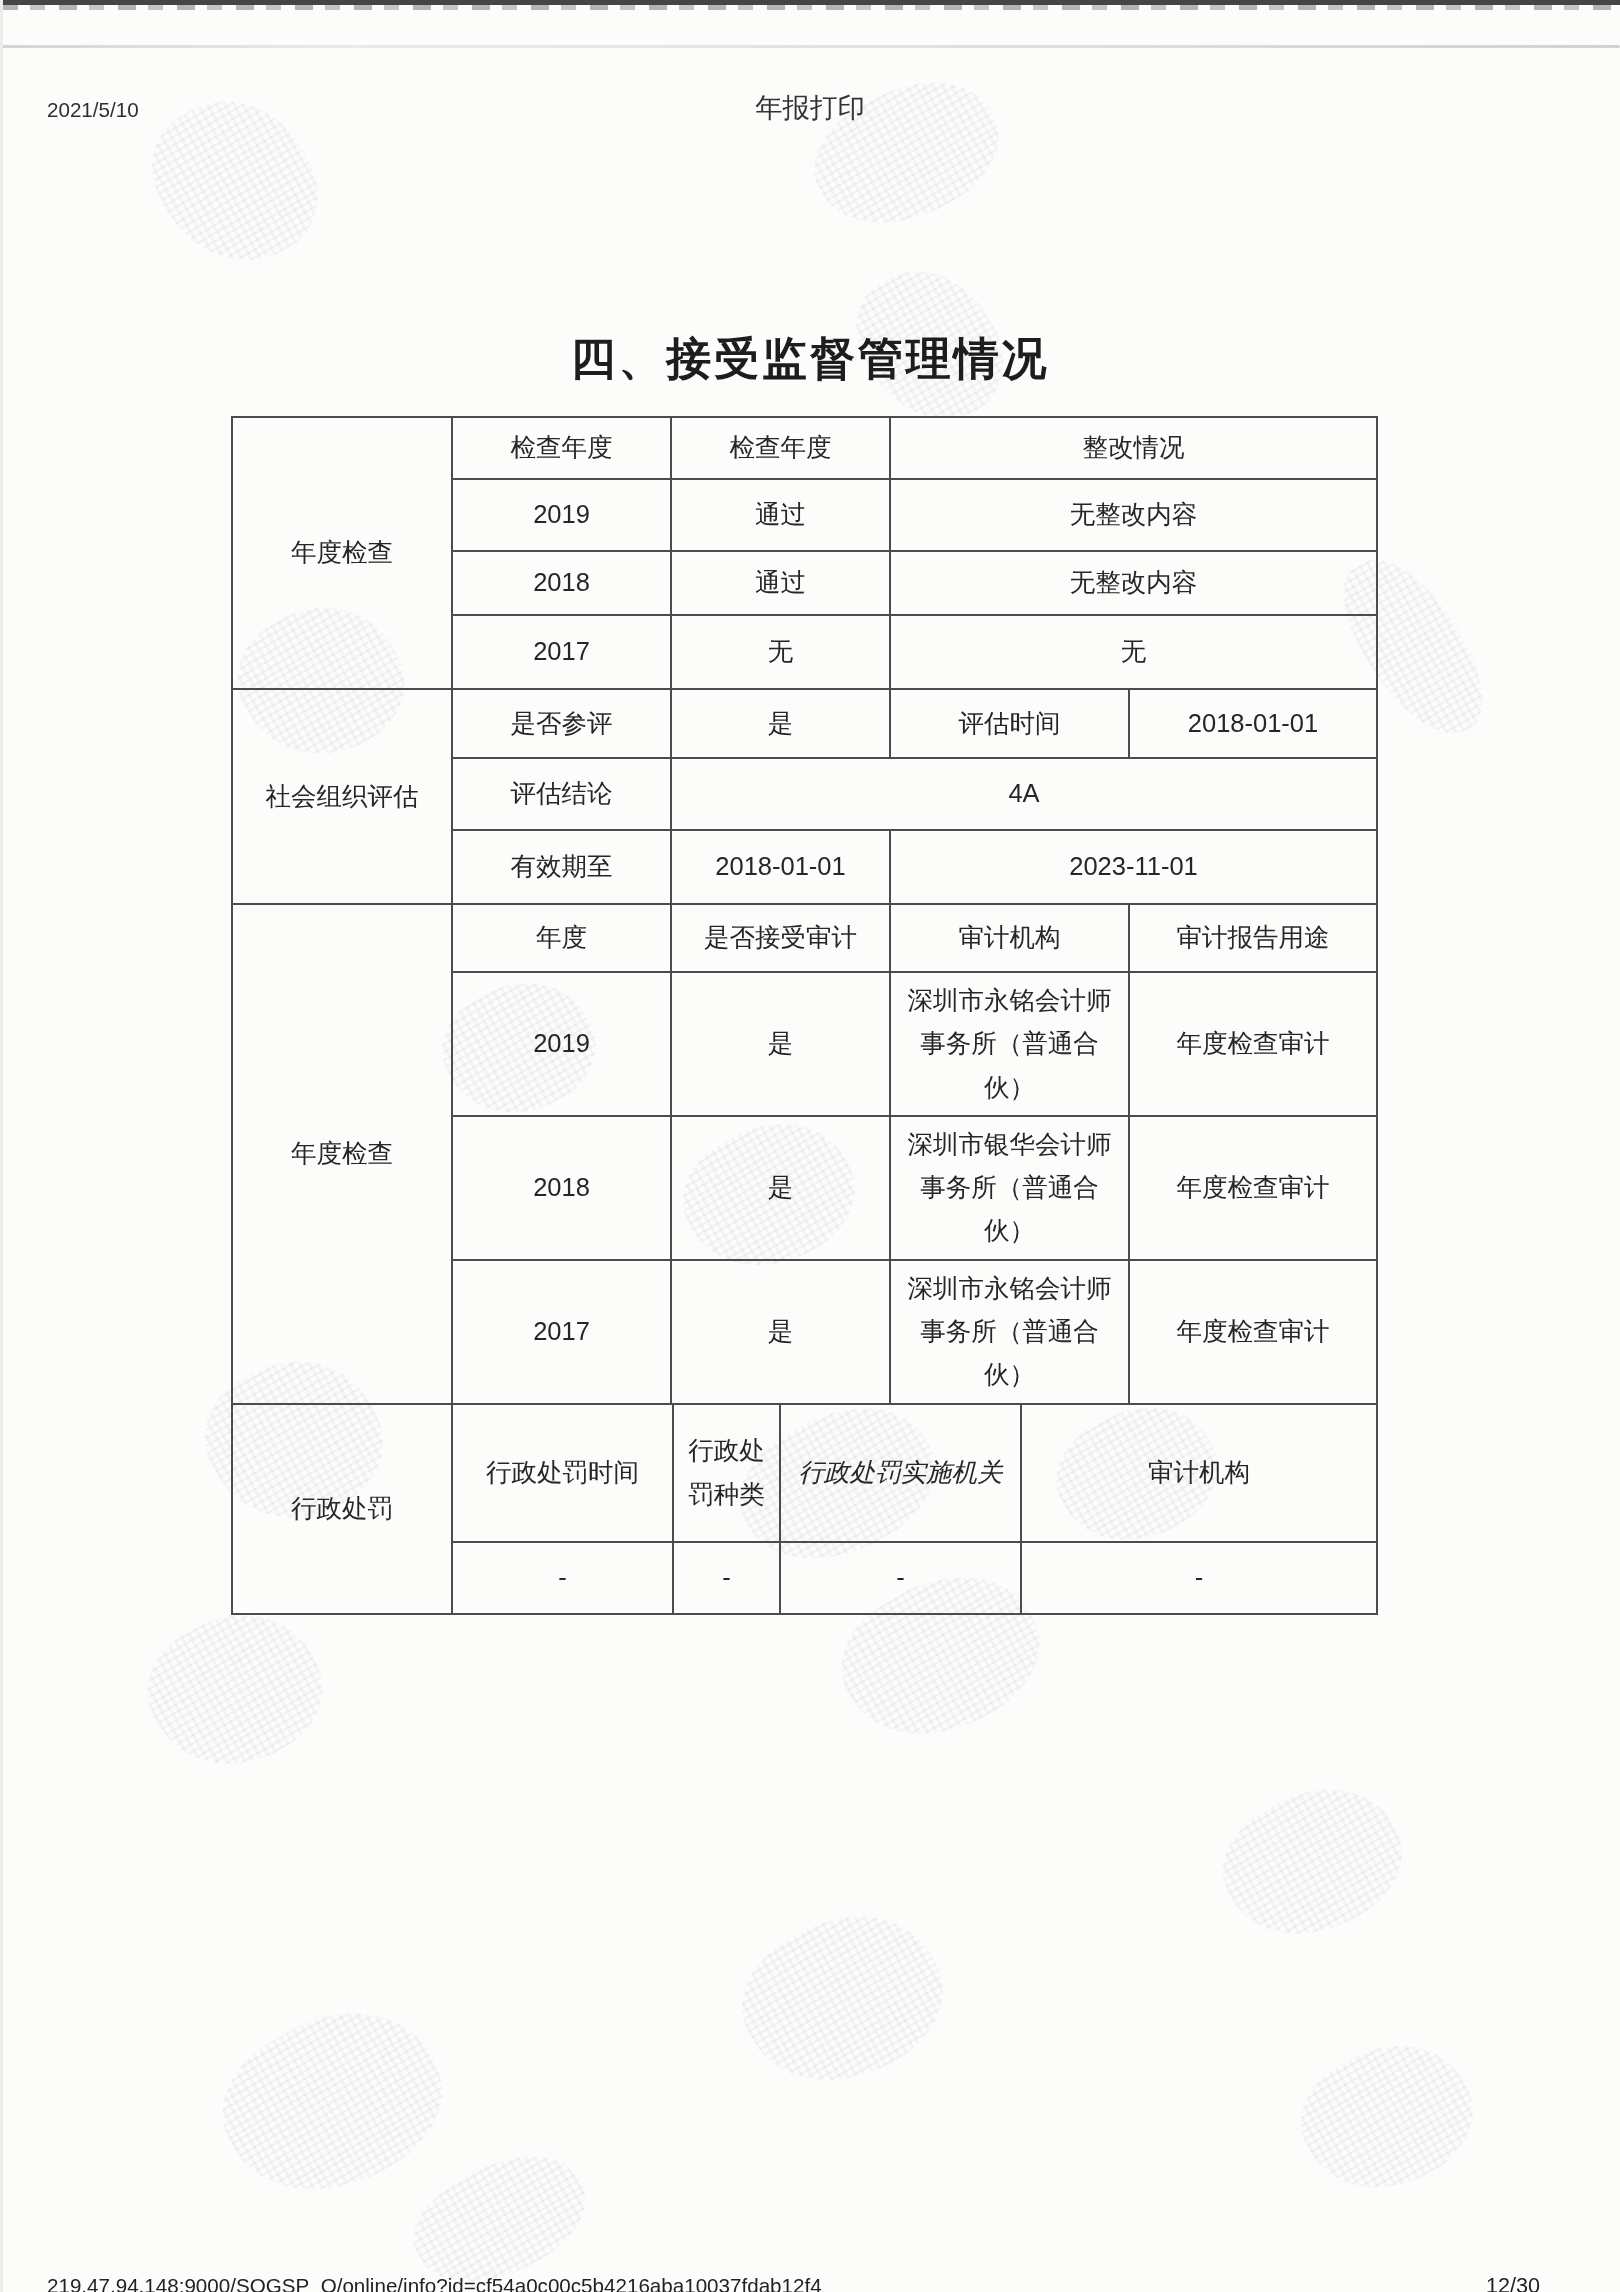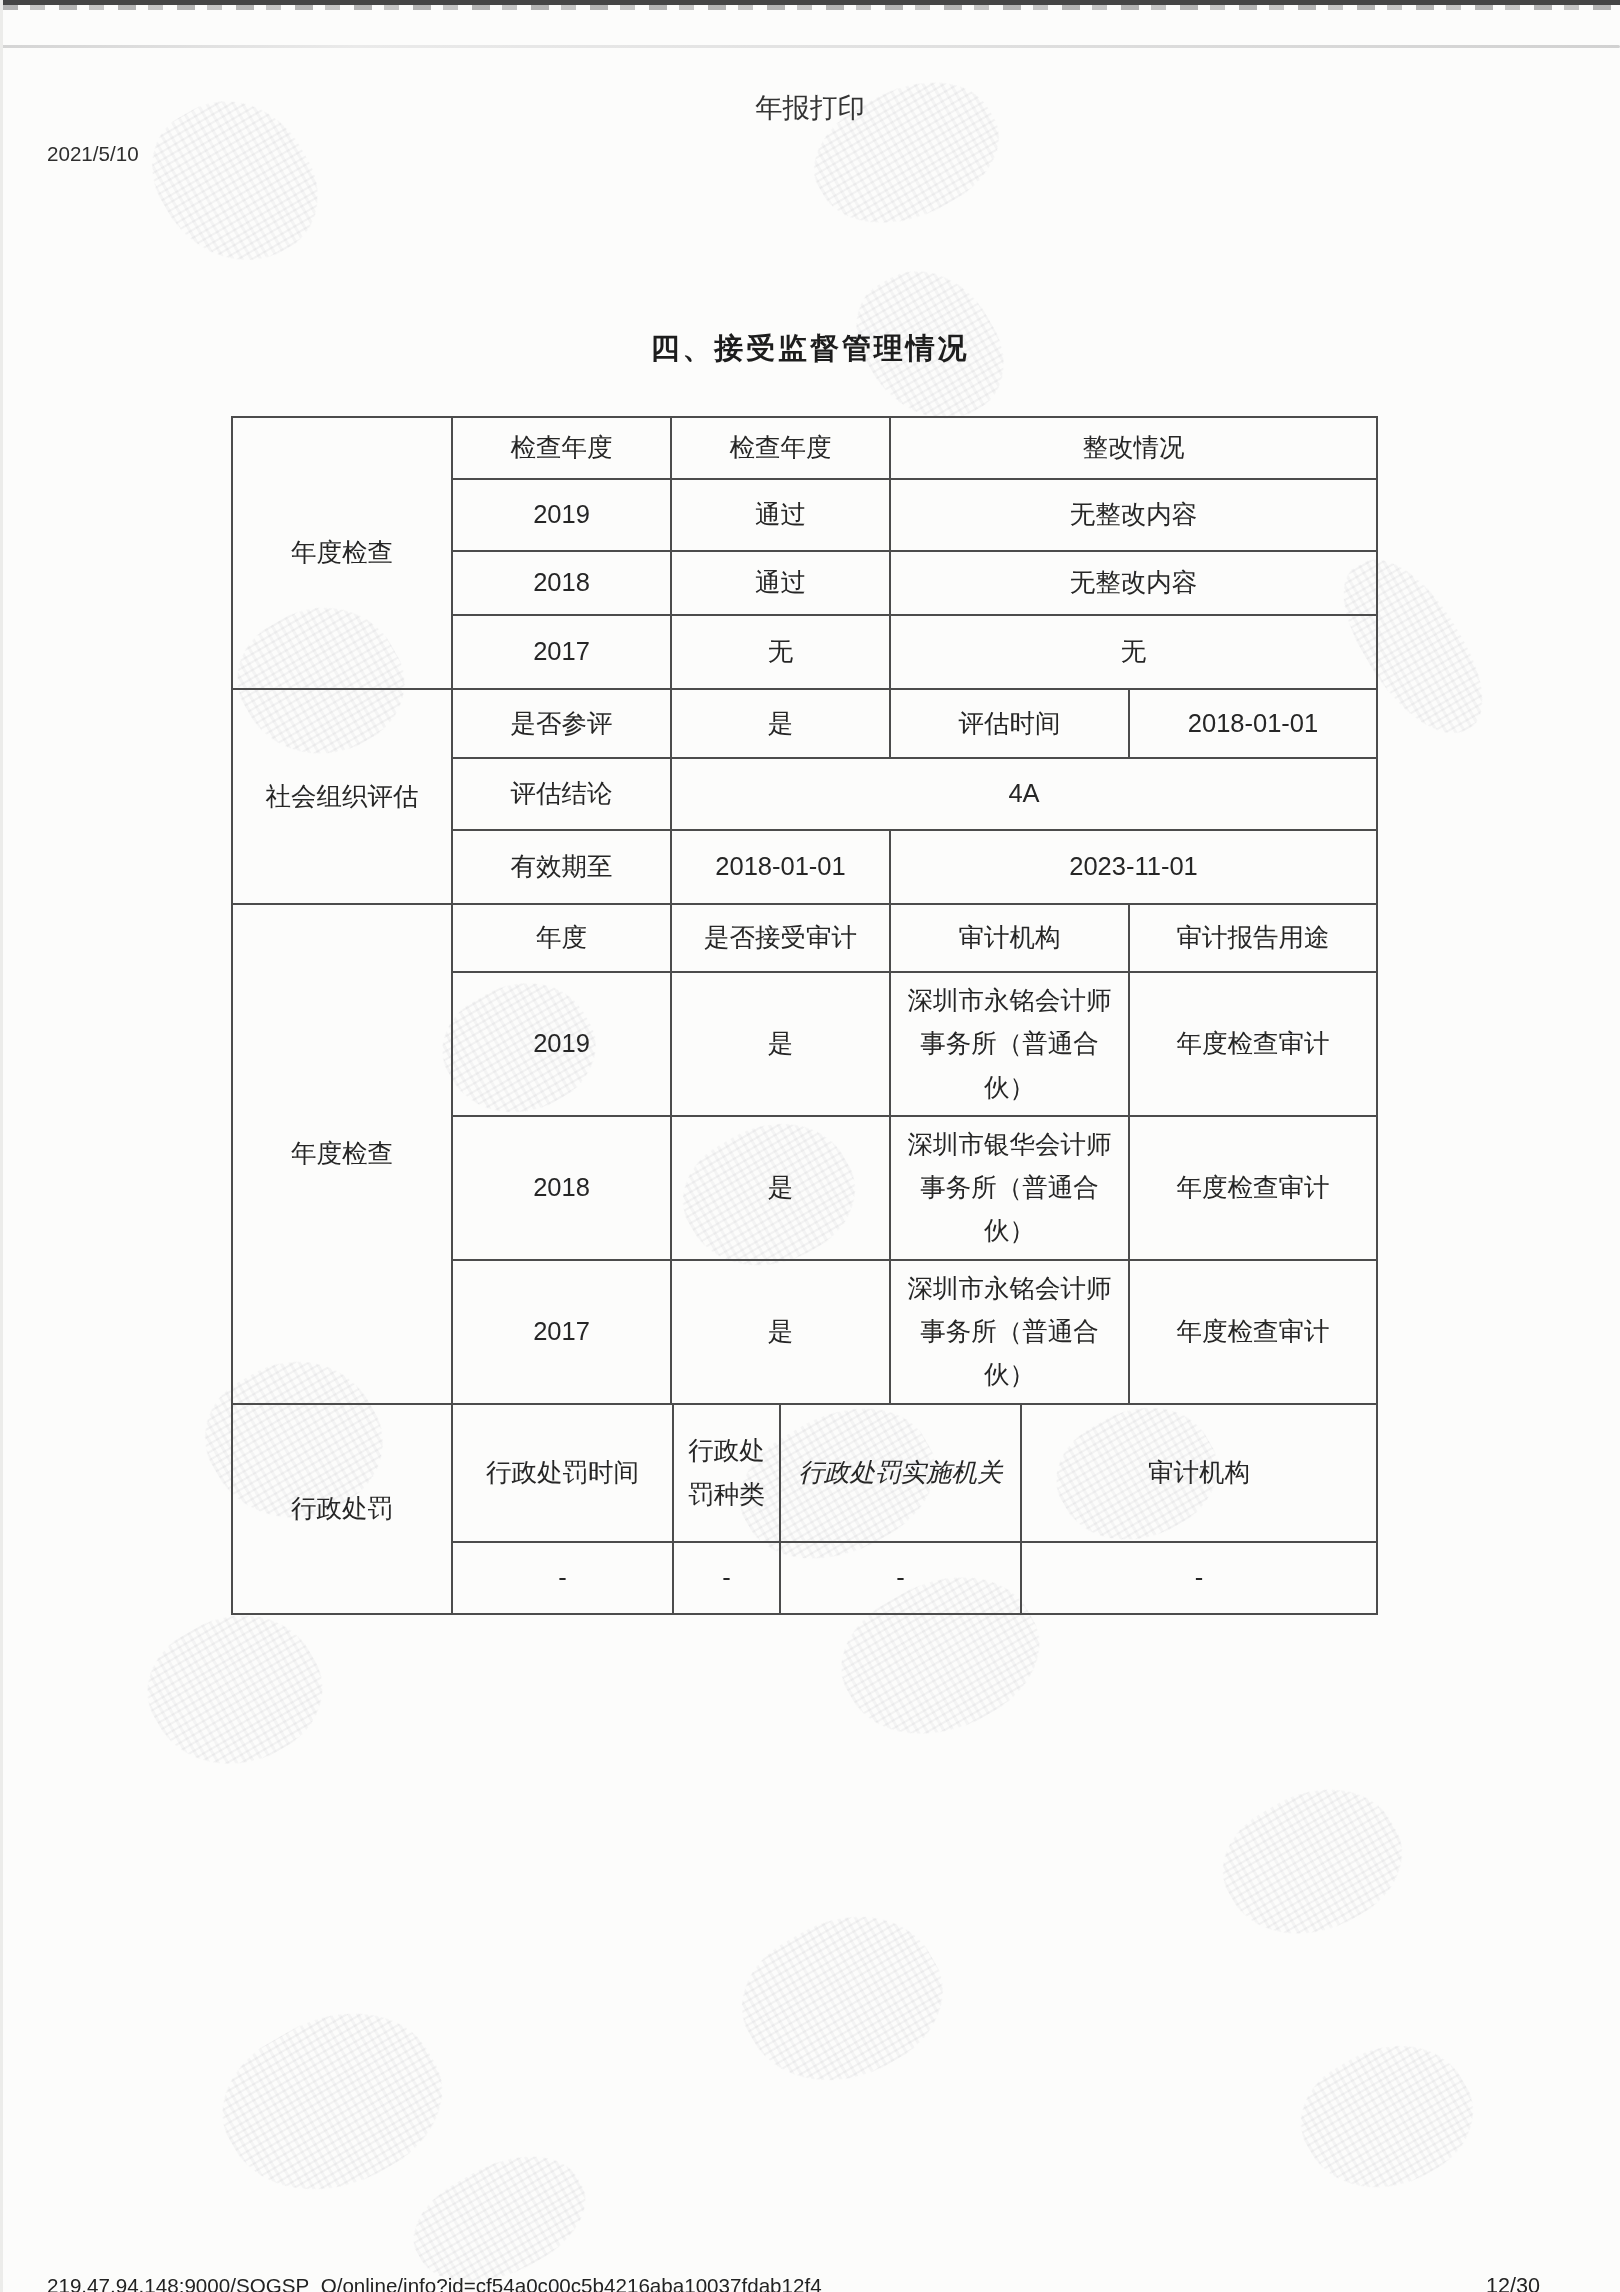--- a/index.html
+++ b/index.html
@@ -14,25 +14,25 @@
   .scan-fold-line{position:absolute;top:45px;left:0;width:1620px;height:2.9px;opacity:.75;border-radius:2.9px;
     background:linear-gradient(90deg,#c7c7c7,#e4e4e4 22%,#d8d8d8 55%,#cecece 78%,#c3c3c3);}
   .scan-left-edge{position:absolute;top:0;left:0;width:2.9px;height:2293px;background:#ececea;}
   
   .wm{position:absolute;transform:rotate(-30deg);opacity:.8;filter:blur(0.7px);
     border-radius:38% 52% 40% 55%;
     background:
       repeating-linear-gradient(0deg,rgba(125,125,138,.10) 0 2px,transparent 2px 6.9px),
       repeating-linear-gradient(90deg,rgba(125,125,138,.08) 0 2.9px,transparent 2.9px 7.8px);}
   
-  .hdr-date{position:absolute;left:47px;top:98px;font-size:20.6px;color:#2e2e2e;margin-top:44px;}
+  .hdr-date{position:absolute;left:47px;top:98px;font-size:20.6px;color:#2e2e2e;}
   .hdr-title{position:absolute;left:0;top:90px;width:1620px;text-align:center;
     font-size:27.4px;color:#333;}
   .sec-title{position:absolute;left:0;top:329px;width:1620px;text-align:center;
-    font-size:29px;font-weight:700;color:#1d1d1d;letter-spacing:2.9px;}
+    font-size:45px;font-weight:700;color:#1d1d1d;letter-spacing:2.9px;}
   .ftr-url{position:absolute;left:47px;top:2274px;font-size:20.6px;color:#222;white-space:nowrap;}
   .ftr-page{position:absolute;left:1486px;top:2273px;font-size:21.6px;color:#222;}
   
   .tbl-wrap{position:absolute;left:231px;top:416px;width:1144px;}
   table.t{border-collapse:collapse;table-layout:fixed;width:1144px;}
   table.t + table.t{margin-top:-2px;}
   table.t td{
     border:2px solid #4c4c4c;text-align:center;vertical-align:middle;
     font-size:25.5px;line-height:1.7;color:#262626;padding:5.9px 13.7px;
     overflow:hidden;word-break:break-word;

